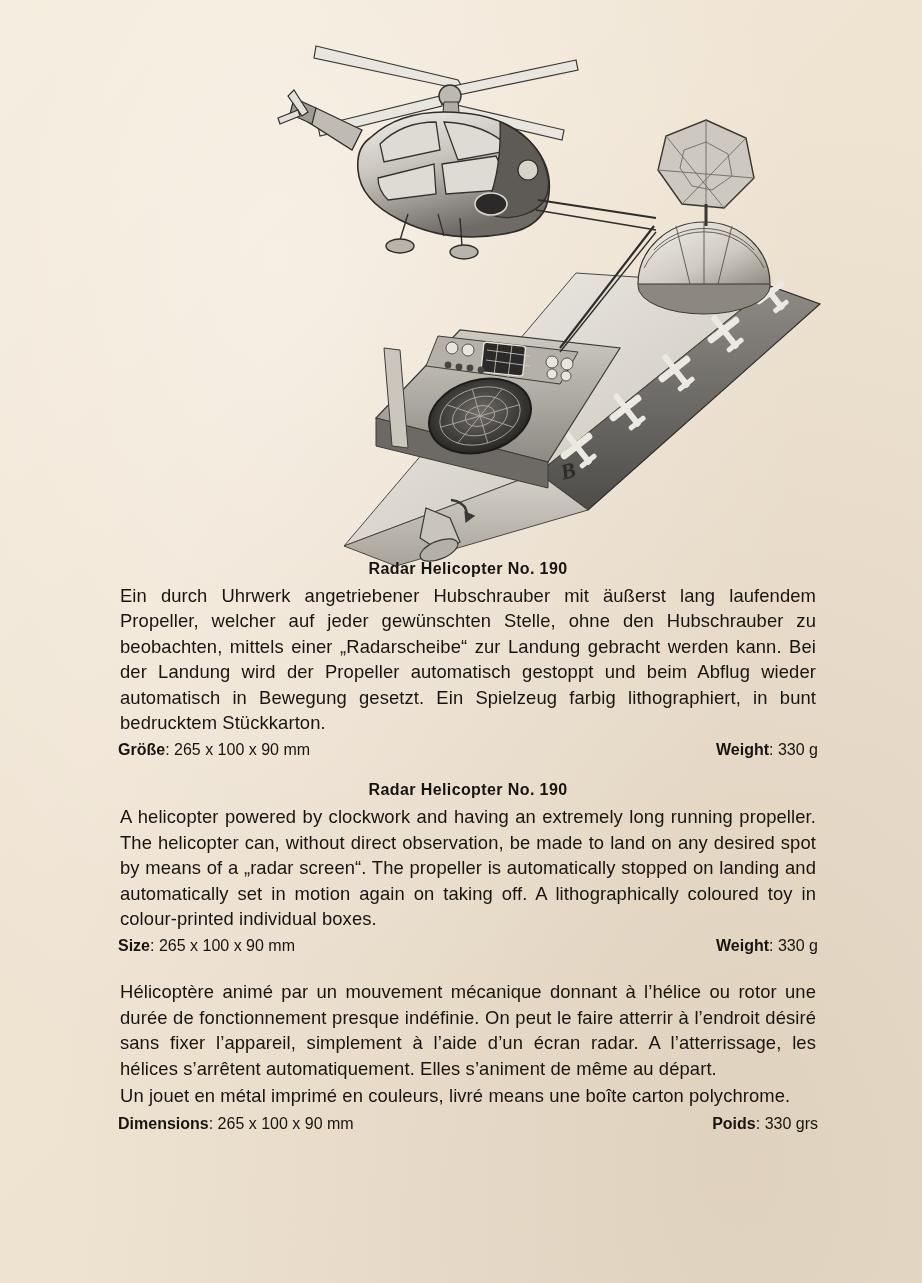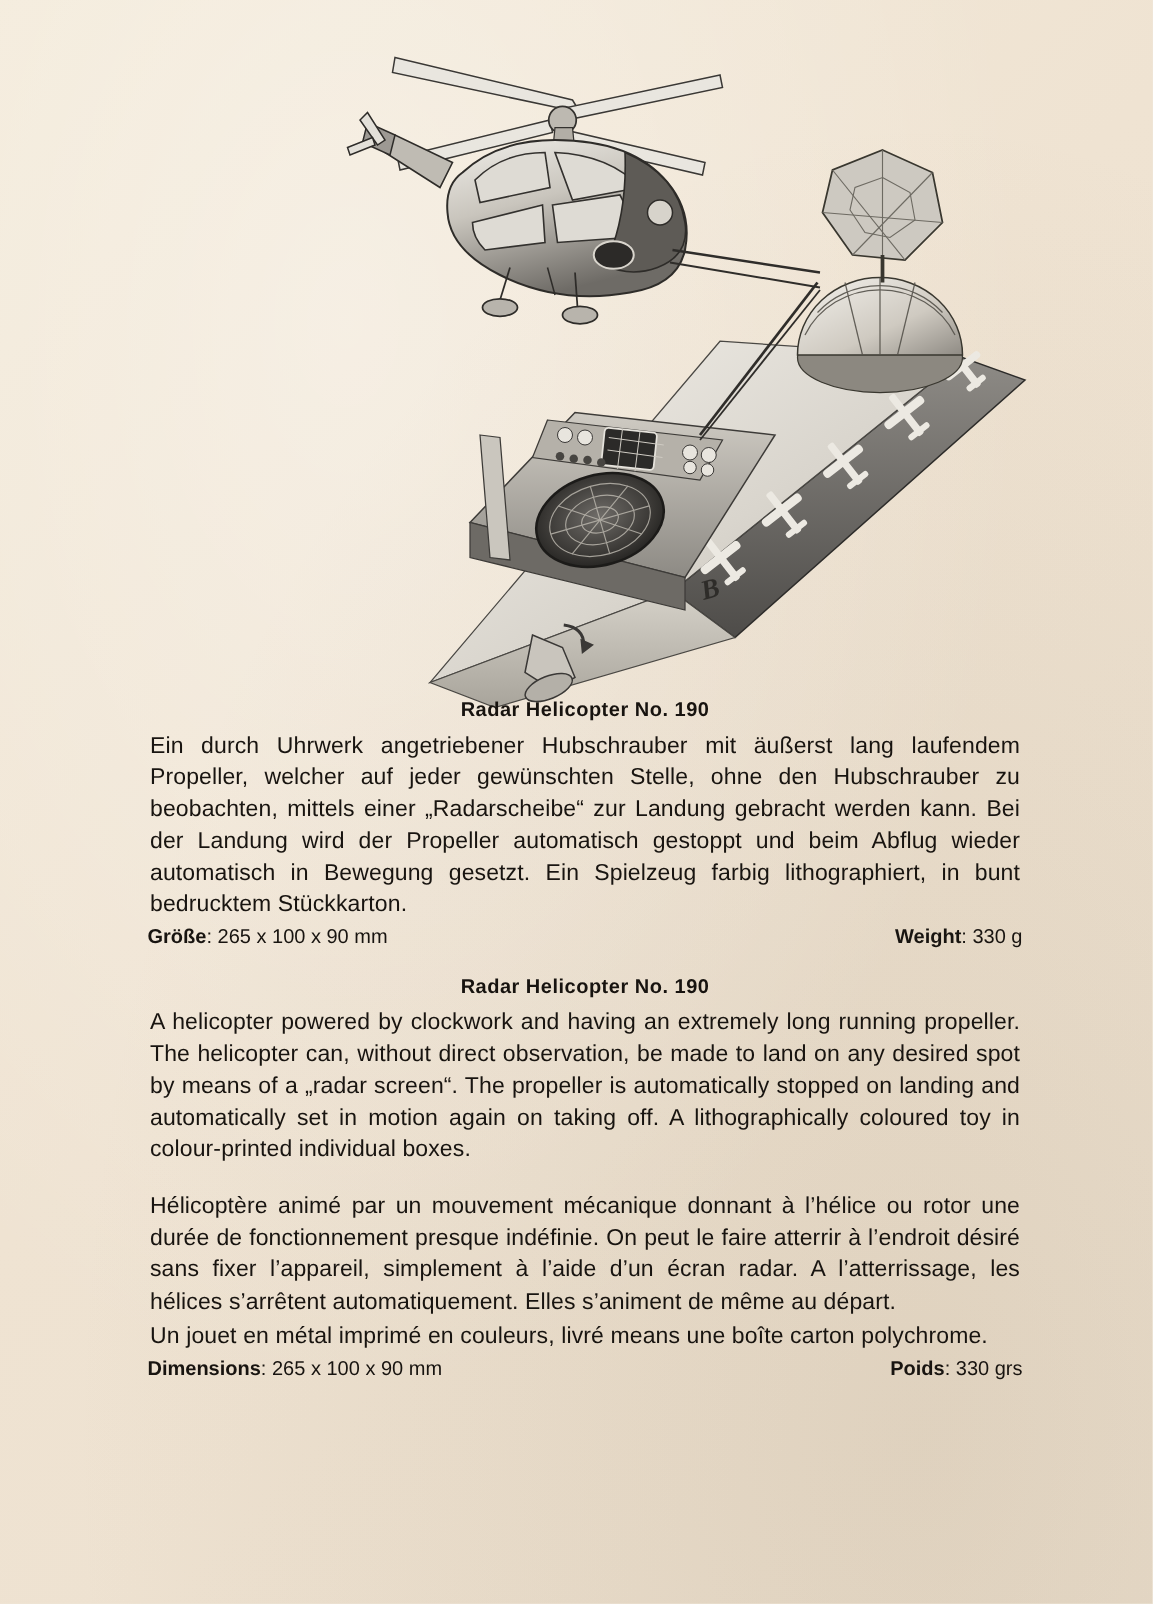--- a/index.html
+++ b/index.html
@@ -314,20 +314,28 @@
           <b>Weight</b><span>: </span><span class="val">330 g</span>
         </div>
       </div>
     </div>
 
     <div class="spacer-m"></div>
 
     <div class="block">
       <div class="block-title">Radar Helicopter No. 190</div>
       <p class="body-text">A helicopter powered by clockwork and having an extremely long running propeller. The helicopter can, without direct observation, be made to land on any desired spot by means of a „radar screen“. The propeller is automatically stopped on landing and automatically set in motion again on taking off. A lithographically coloured toy in colour-printed individual boxes.</p>
+      <div class="meas-row">
+        <div>
+          <b>Size</b><span>: </span><span class="val">265 x 100 x 90 mm</span>
+        </div>
+        <div>
+          <b>Weight</b><span>: </span><span class="val">330 g</span>
+        </div>
+      </div>
     </div>
 
     <div class="spacer-m"></div>
 
     <div class="block">
       <p class="body-text">Hélicoptère animé par un mouvement mécanique donnant à l’hélice ou rotor une durée de fonctionnement presque indéfinie. On peut le faire atterrir à l’endroit désiré sans fixer l’appareil, simplement à l’aide d’un écran radar. A l’atterrissage, les hélices s’arrêtent automatiquement. Elles s’animent de même au départ.</p>
       <p class="body-text">Un jouet en métal imprimé en couleurs, livré means une boîte carton polychrome.</p>
       <div class="meas-row">
         <div>
           <b>Dimensions</b><span>: </span><span class="val">265 x 100 x 90 mm</span>

